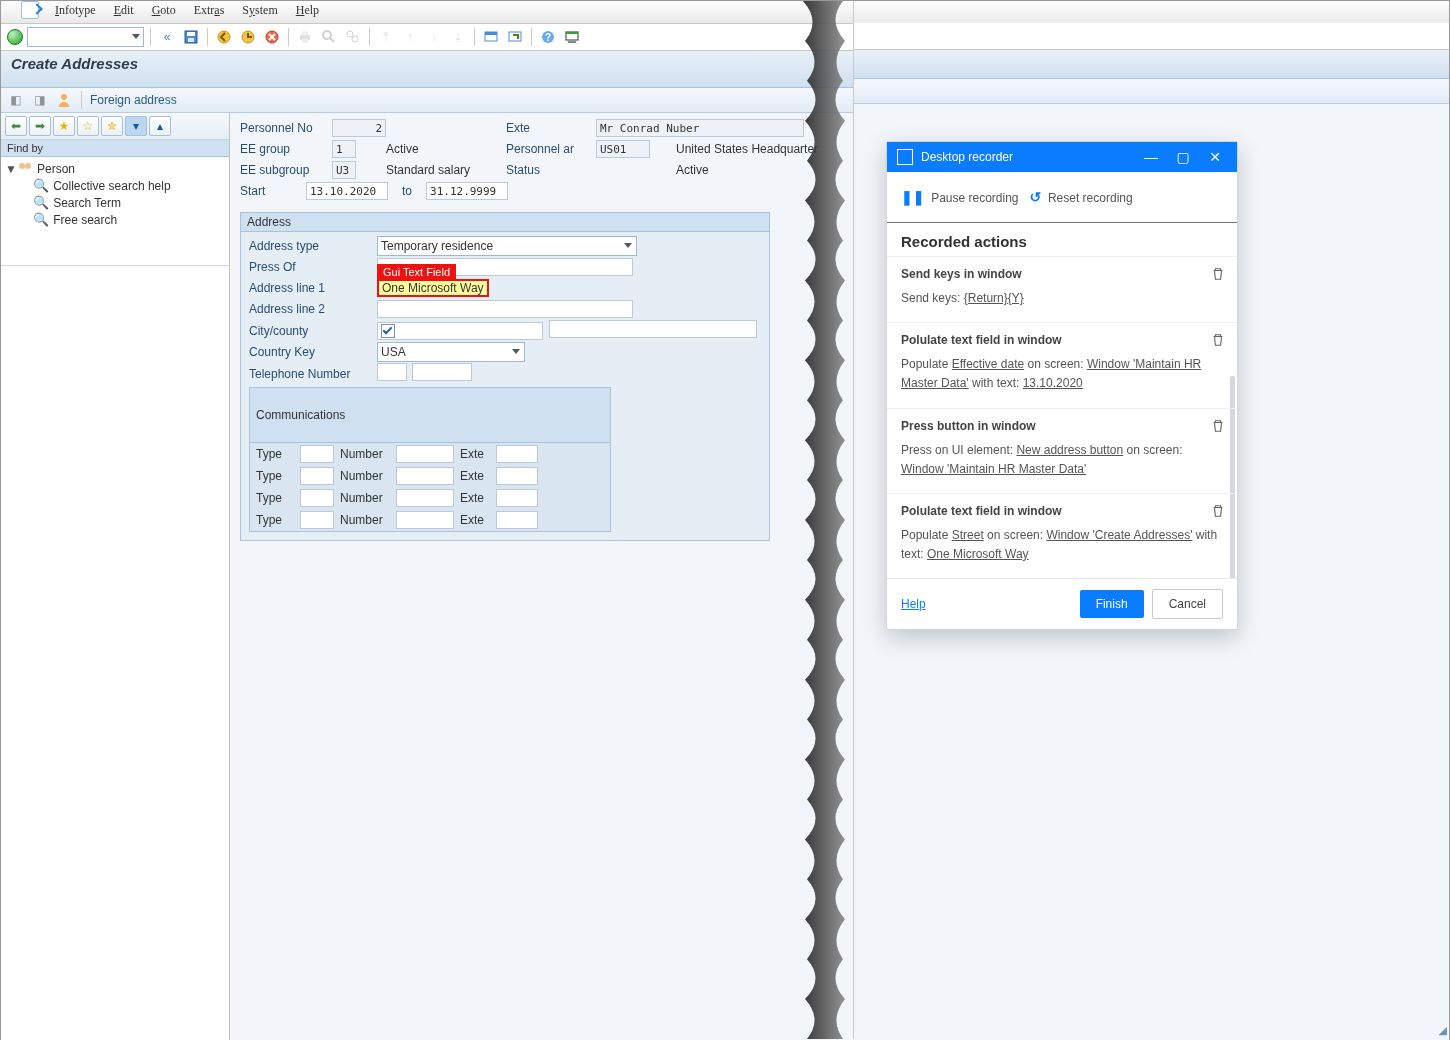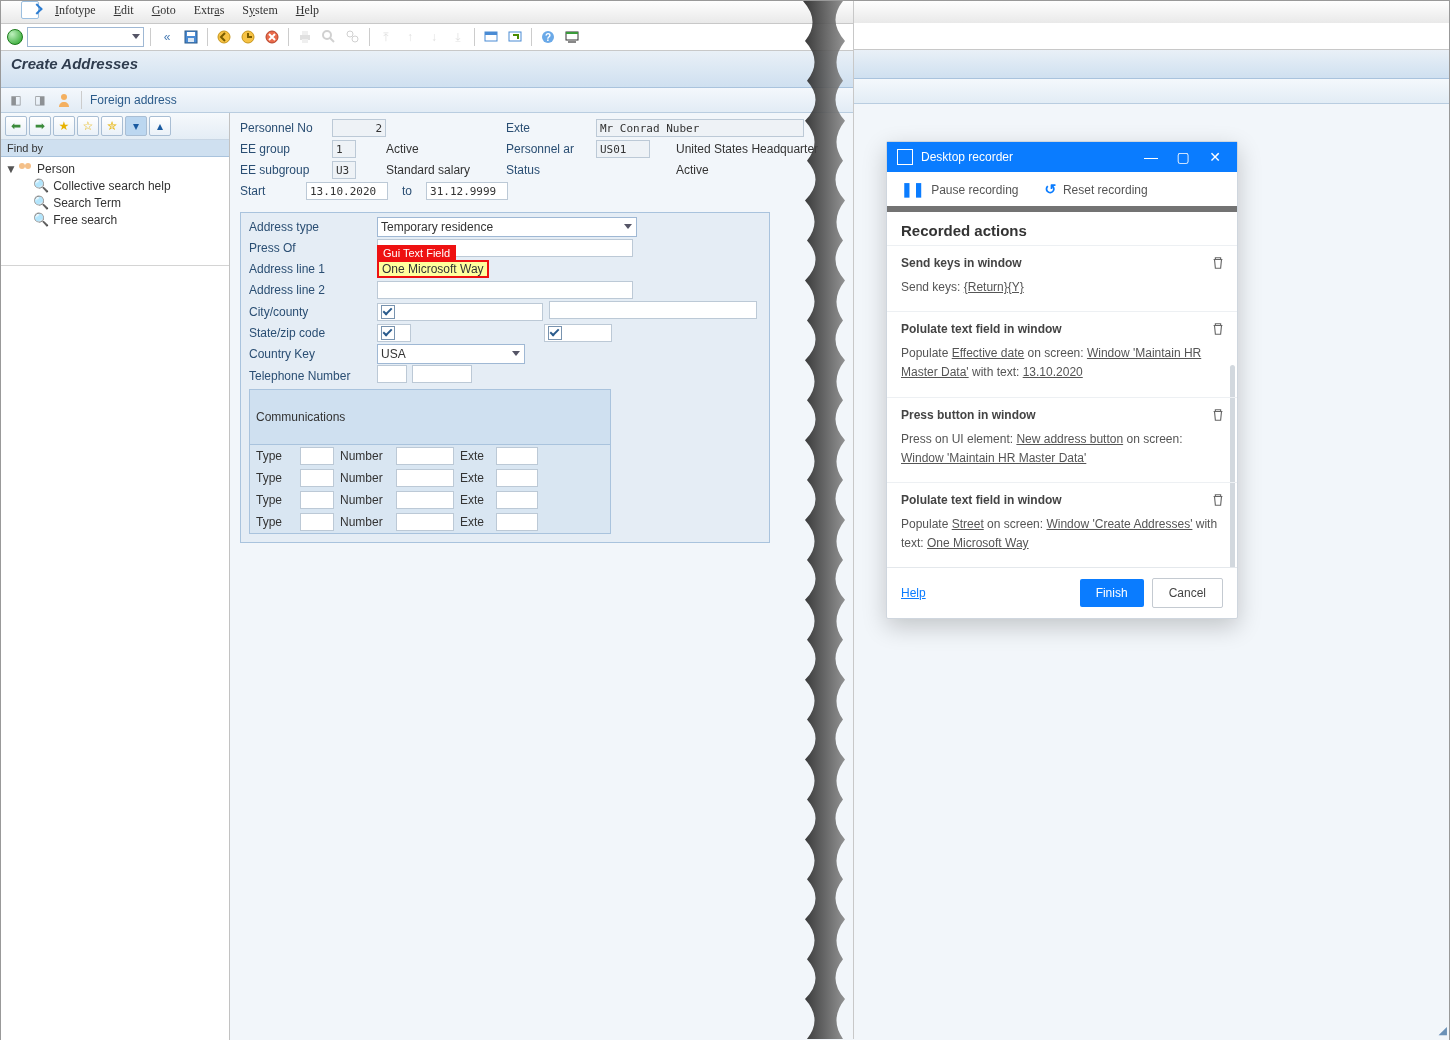--- a/index.html
+++ b/index.html
@@ -67,21 +67,21 @@
   .right-area{position:absolute;left:852px;top:0;right:0;bottom:0;background:#f2f6fa;border-left:1px solid #c8c8c8;}
   .right-menubar{height:22px;background:linear-gradient(#fefefe,#e9e9e9);}
   .right-titlebar{height:28px;background:linear-gradient(#e9f0f7,#cfe0f0);border-bottom:1px solid #a9c3dd;}
   .right-subbar{height:24px;background:linear-gradient(#f4f8fc,#e2ecf5);border-bottom:1px solid #b9cde0;}
   
   .rec{position:absolute;left:32px;top:140px;width:350px;background:#fff;border:1px solid #cfd6de;box-shadow:0 8px 24px rgba(0,0,0,.2);border-radius:2px;}
   .rec .rtitle{height:30px;background:#0a7cff;color:#fff;display:flex;align-items:center;padding:0 10px;gap:8px;}
   .rec .rtitle .wico{width:14px;height:14px;border:1.5px solid #fff;}
   .rec .rtitle .sp{flex:1;}
   .rec .rtitle .wc{width:24px;text-align:center;font-size:14px;}
-  .rec .ractions{height:34px;border-bottom:6px solid #737373;display:flex;align-items:center;padding:0 14px;gap:26px;color:#555;}
+  .rec .ractions{height:34px;border-bottom:1px solid #737373;display:flex;align-items:center;padding:8px 14px;gap:11px;color:#555;}
   .rec .ractions .ric{color:#0a7cff;font-size:14px;font-weight:bold;}
   .rec .rhead{padding:10px 14px 6px;font-size:15px;font-weight:600;color:#333;}
   .rec .rbody{max-height:520px;overflow:hidden;position:relative;}
   .rec .card{border-top:1px solid #edf0f3;padding:10px 14px 14px;position:relative;}
   .rec .card .del{position:absolute;right:12px;top:10px;color:#666;}
   .rec .card .del svg{width:14px;height:14px;}
   .rec .ct{font-weight:600;color:#444;margin-bottom:8px;}
   .rec .cb{color:#555;line-height:1.6;font-size:12px;}
   .rec .cb .lk{text-decoration:underline;color:#555;}
   .rec .comment{border-top:1px solid #edf0f3;text-align:center;padding:10px 0;color:#0a7cff;}
@@ -277,20 +277,21 @@
       </div>
 
       <div class="datebar">
         <span class="lbl" style="width:52px;display:inline-block;">Start</span>
         <span class="rw" style="width:74px;">13.10.2020</span>
         <span class="lbl">to</span>
         <span class="rw" style="width:74px;">31.12.9999</span>
       </div>
 
       <div class="group" style="width:528px;">
+        <div class="gtitle">Address</div>
         <div class="gbody">
           <div class="frow">
             <span class="lbl">Address type</span>
             <span class="sel">
                 <span>Temporary residence</span>
               </span>
           </div>
           <div class="frow">
             <span class="lbl">Press Of</span>
             <span class="inp" style="width:248px;"></span>
@@ -306,31 +307,20 @@
             <span class="lbl">Address line 2</span>
             <span class="inp" style="width:248px;"></span>
           </div>
           <div class="frow">
             <span class="lbl">City/county</span>
             <span>
               <span class="inp" style="width:158px;display:inline-flex;align-items:center;">
                   <span class="chk"></span>
                 </span>
               <span class="inp" style="width:200px;display:inline-block;margin-left:3px;"></span>
-            </span>
-          </div>
-          <div class="frow">
-            <span class="lbl">State/zip code</span>
-            <span>
-              <span class="inp" style="width:26px;display:inline-flex;align-items:center;">
-                  <span class="chk"></span>
-                </span>
-              <span class="inp" style="width:60px;display:inline-flex;align-items:center;margin-left:130px;">
-                  <span class="chk"></span>
-                </span>
             </span>
           </div>
           <div class="frow">
             <span class="lbl">Country Key</span>
             <span class="sel" style="width:140px;">
                 <span>USA</span>
               </span>
           </div>
           <div class="frow">
             <span class="lbl">Telephone Number</span>

